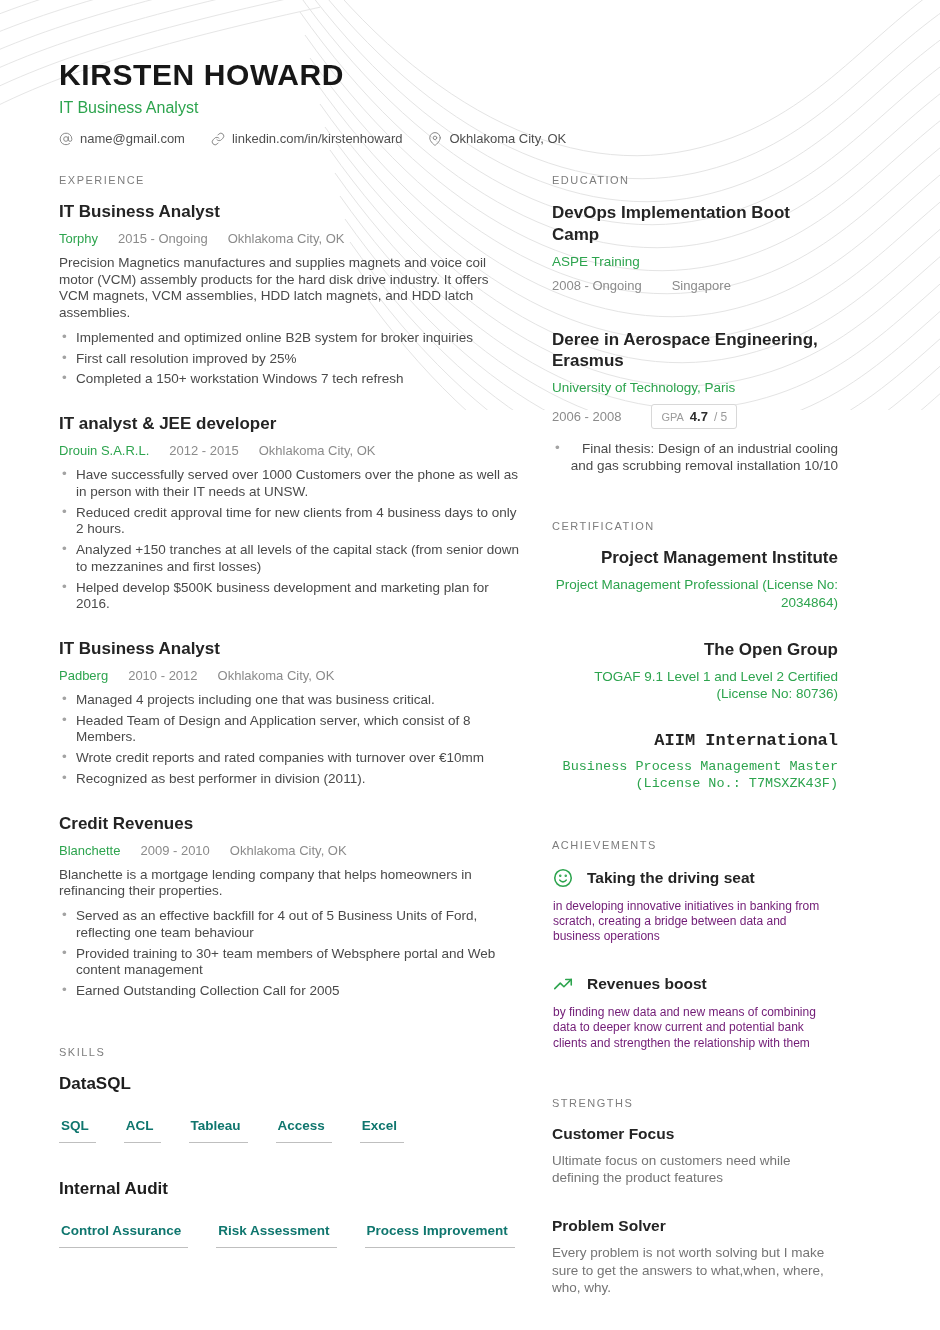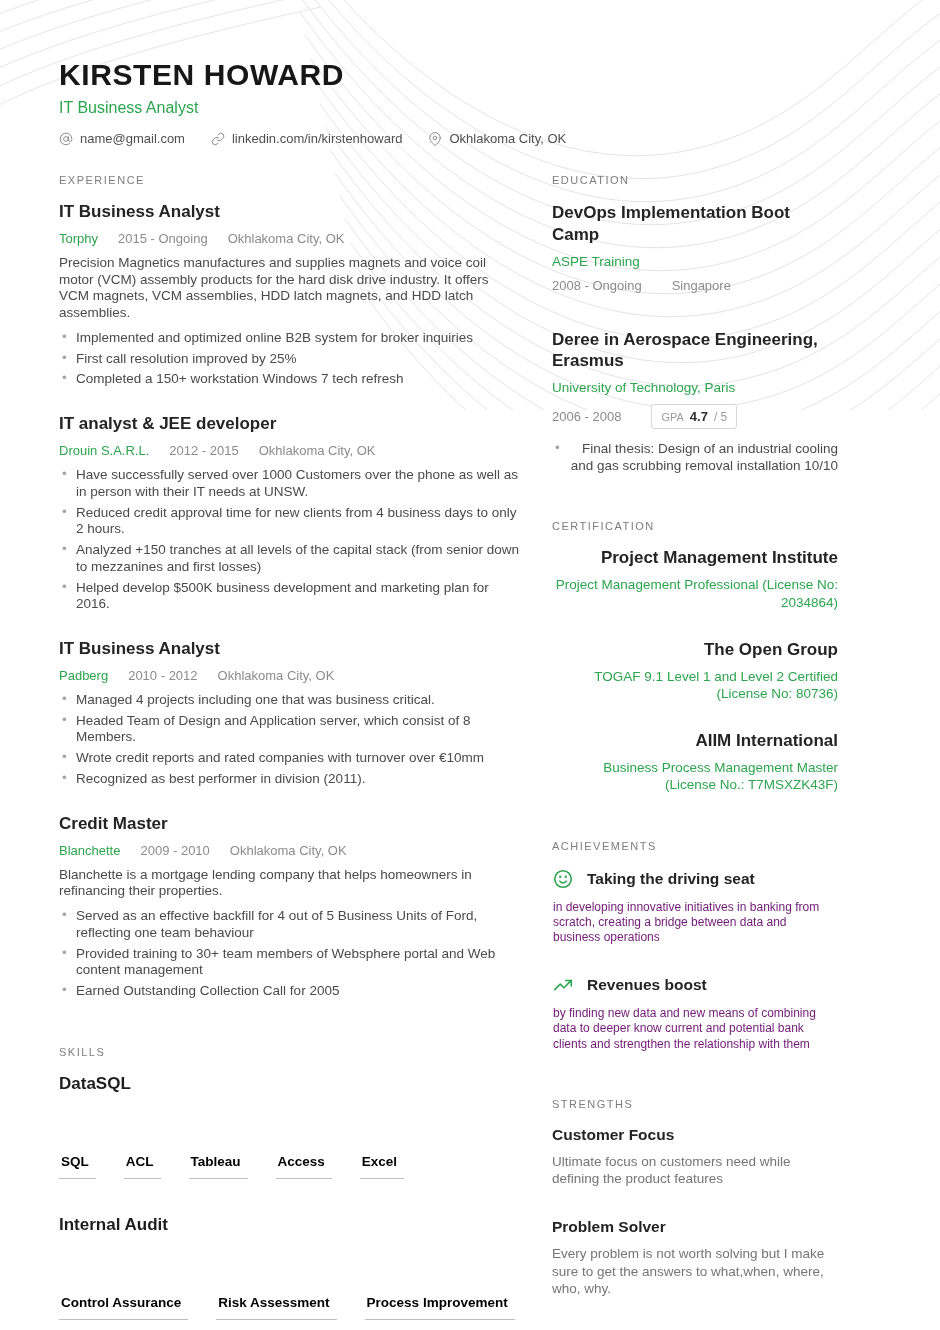--- a/index.html
+++ b/index.html
@@ -38,37 +38,37 @@
   .xp-desc { margin:0 0 8px; font-size:13.5px; line-height:1.24; color:#4a4a4a; }
   .bullets { list-style:none; margin:0; padding:0; }
   .bullets li { position:relative; padding-left:17px; margin-bottom:4px; font-size:13.5px; line-height:1.24; color:#4a4a4a; }
   .bullets li::before { content:"•"; position:absolute; left:3px; top:-1px; color:#a3a3a3; }
 
   
   .skill-group { margin-bottom:36px; }
   .skill-group:last-child { margin-bottom:0; }
   .skill-name { margin:0 0 24px; font-size:17px; font-weight:700; color:#1e1e1e; }
   .tags { display:flex; flex-wrap:wrap; column-gap:28px; row-gap:20px; }
-  .tag { font-size:13.5px; font-weight:700; color:#000000; padding:0 7px 9px 2px; border-bottom:1px solid #bfbfbf;margin-top:36px; }
+  .tag { font-size:13.5px; font-weight:700; color:#0f766e; padding:0 7px 9px 2px; border-bottom:1px solid #bfbfbf; }
 
   
   .edu { margin-bottom:36px; }
   .edu:last-child { margin-bottom:0; }
   .edu-title { margin:0 0 8px; font-size:17px; font-weight:700; line-height:1.28; color:#242424; }
   .edu-school { margin:0 0 9px; font-size:13.5px; color:var(--accent); }
   .edu-meta { display:flex; align-items:center; column-gap:30px; font-size:13px; color:#8b8b8b; }
   .edu .bullets { margin-top:12px;text-align:right; }
   .gpa { display:inline-flex; align-items:baseline; gap:6px; border:1px solid #d8d8d8; border-radius:3px; padding:4px 9px; background:#fff; }
   .gpa-label { font-size:11px; color:#9b9b9b; }
   .gpa-value { font-size:13px; font-weight:700; color:#2e2e2e; }
   .gpa-suffix { font-size:12px; color:#9b9b9b; }
 
   
   .cert { margin-bottom:28px;text-align:right; }
-  .cert:last-child { margin-bottom:0; }
+  .cert:last-child { margin-bottom:0;font-family:Liberation Mono, monospace; }
   .cert-org { margin:0 0 8px; font-size:17px; font-weight:700; color:#242424; }
   .cert-detail { margin:0; font-size:13.5px; line-height:1.3; color:var(--accent); }
 
   
   .ach { margin-bottom:28px; }
   .ach:last-child { margin-bottom:0; }
   .ach-head { display:flex; align-items:center; gap:13px; margin-bottom:10px; }
   .ach-icon { width:22px; height:22px; color:var(--accent); flex:none; }
   .ach-icon svg { width:100%; height:100%; fill:none; stroke:currentColor; stroke-width:1.7; stroke-linecap:round; stroke-linejoin:round; }
   .ach-title { font-size:15.5px; font-weight:700; color:#242424; }
@@ -199,21 +199,21 @@
             </div>
             <ul class="bullets">
               <li>Managed 4 projects including one that was business critical.</li>
               <li>Headed Team of Design and Application server, which consist of 8 Members.</li>
               <li>Wrote credit reports and rated companies with turnover over €10mm</li>
               <li>Recognized as best performer in division (2011).</li>
             </ul>
           </article>
 
           <article class="xp">
-            <h3 class="xp-title">Credit Master</h3>
+            <h3 class="xp-title">Credit Revenues</h3>
             <div class="xp-meta">
               <span class="company">Blanchette</span>
               <span class="dates">2009 - 2010</span>
               <span class="loc">Okhlakoma City, OK</span>
             </div>
             <p class="xp-desc">Blanchette is a mortgage lending company that helps homeowners in refinancing their properties.</p>
             <ul class="bullets">
               <li>Served as an effective backfill for 4 out of 5 Business Units of Ford, reflecting one team behaviour</li>
               <li>Provided training to 30+ team members of Websphere portal and Web content management</li>
               <li>Earned Outstanding Collection Call for 2005</li>

